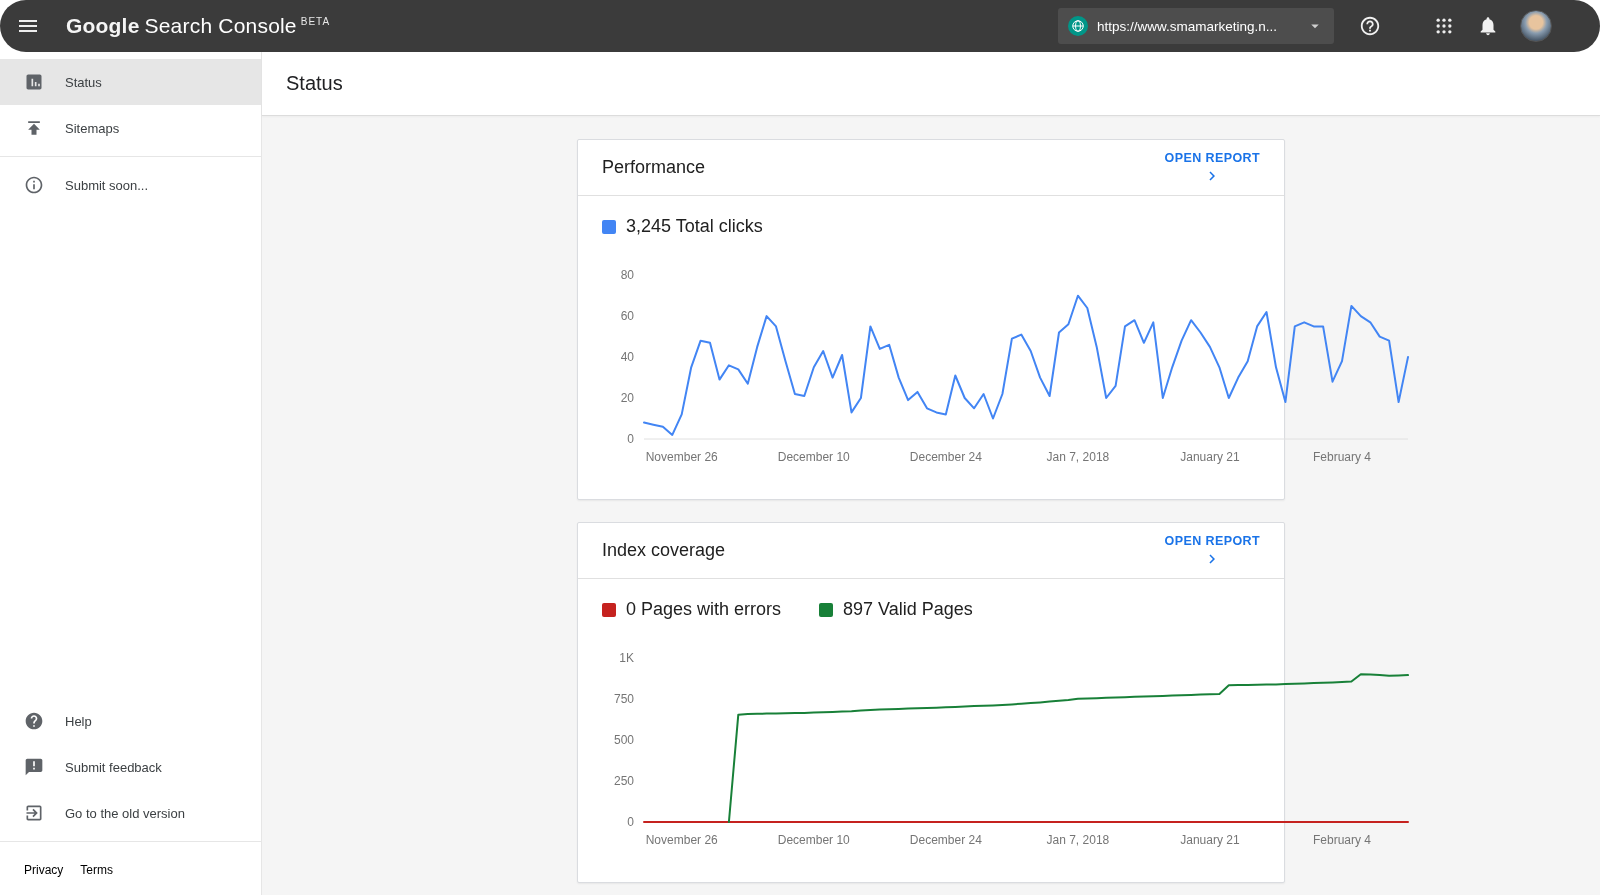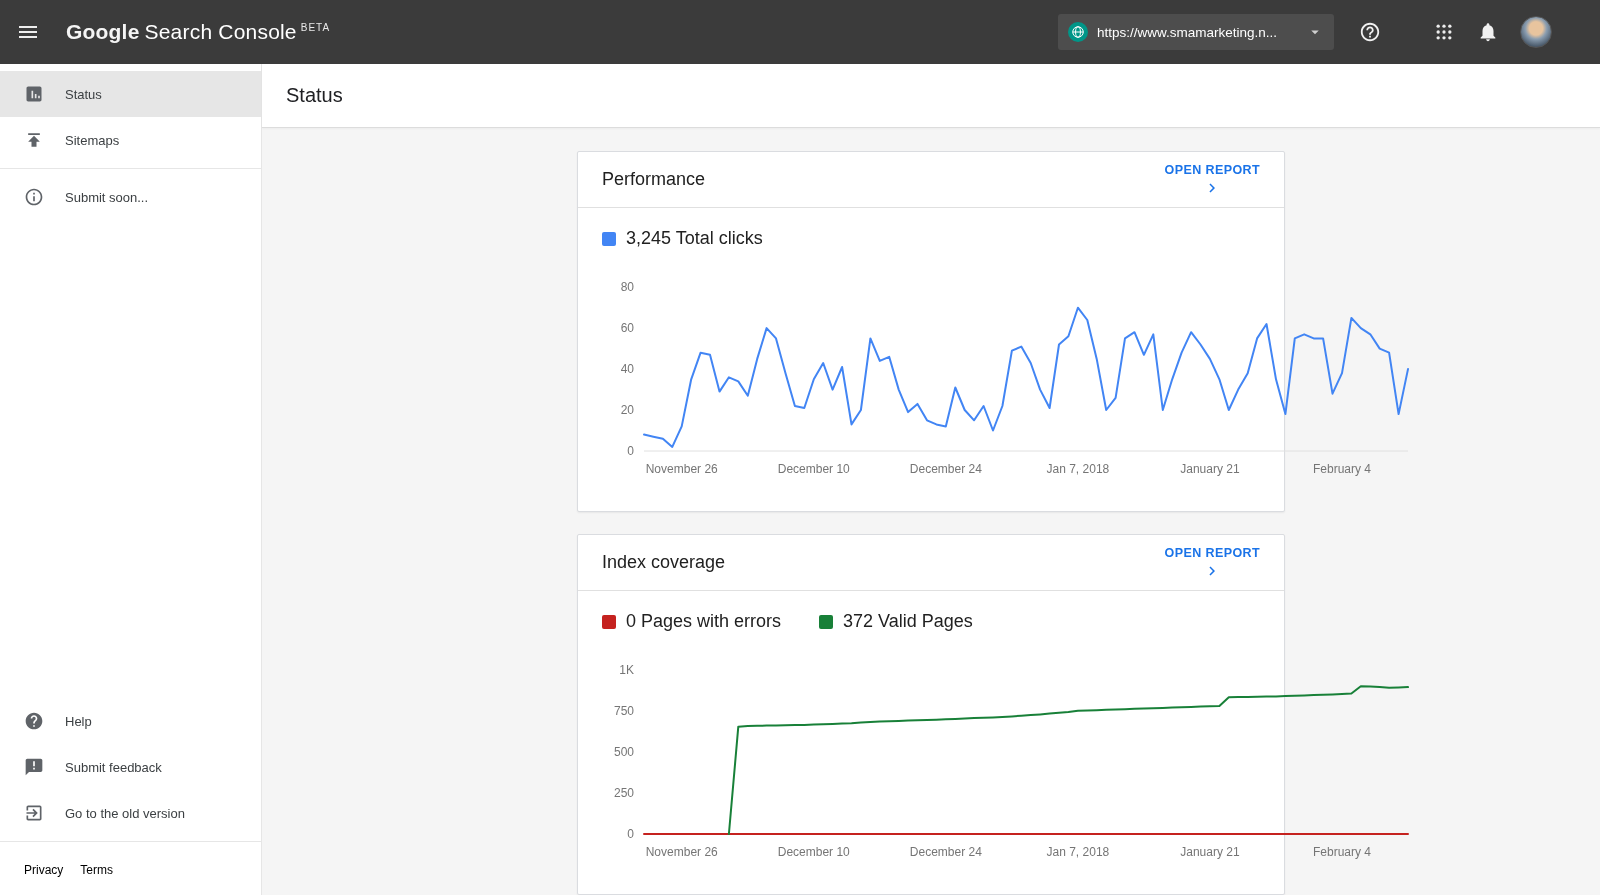--- a/index.html
+++ b/index.html
@@ -1,21 +1,21 @@
 <!DOCTYPE html>
 <html><head>
 <meta charset="utf-8">
 <style>
   * { margin:0; padding:0; box-sizing:border-box; }
   html,body { width:1600px; height:895px; overflow:hidden; background:#fff;
               font-family:"Liberation Sans", sans-serif; }
   .app { display:flex; flex-direction:column; height:895px; }
 
   
-  .topbar { height:64px; background:#3b3b3b; display:flex; align-items:center; flex:0 0 auto; }
+  .topbar { height:52px; background:#3b3b3b; display:flex; align-items:center; flex:0 0 auto;border-radius:26px; }
   .hamburger { width:56px; height:60px; display:flex; align-items:center; justify-content:center;
                background:none; border:none; cursor:pointer; }
   .hamburger .bars { width:18px; }
   .hamburger .bars div { height:2px; background:#eee; margin:3px 0; }
   .logo { color:#fff; font-size:21px; letter-spacing:.2px; margin-left:10px; white-space:nowrap; }
   .logo .brand { font-weight:700; opacity:.95; }
   .logo .product { font-weight:400; margin-left:5px; }
   .logo .beta { font-size:10px; letter-spacing:1px; vertical-align:super; margin-left:4px; color:#e8e8e8; }
   .tb-spacer { flex:1; }
   .prop-selector { width:276px; height:36px; background:#4d4d4d; border-radius:3px; display:flex;
@@ -250,21 +250,21 @@
               </span>
             </button>
           </div>
           <div class="legend-row">
             <div class="legend-item">
               <span class="swatch" style="background: rgb(197, 34, 31);"></span>
               <span class="legend-label">0 Pages with errors</span>
             </div>
             <div class="legend-item">
               <span class="swatch" style="background: rgb(24, 128, 56);"></span>
-              <span class="legend-label">372 Valid Pages</span>
+              <span class="legend-label">897 Valid Pages</span>
             </div>
           </div>
           <div class="chart-wrap">
             <svg width="814" height="222" viewBox="0 0 814 222">
                 <line x1="42" y1="184" x2="806" y2="184" stroke="#e0e0e0" stroke-width="1"></line>
                 <text class="tick" x="32" y="188" text-anchor="end">0</text>
                 <text class="tick" x="32" y="147.04761904761904" text-anchor="end">250</text>
                 <text class="tick" x="32" y="106.0952380952381" text-anchor="end">500</text>
                 <text class="tick" x="32" y="65.14285714285714" text-anchor="end">750</text>
                 <text class="tick" x="32" y="24.1904761904762" text-anchor="end">1K</text>

